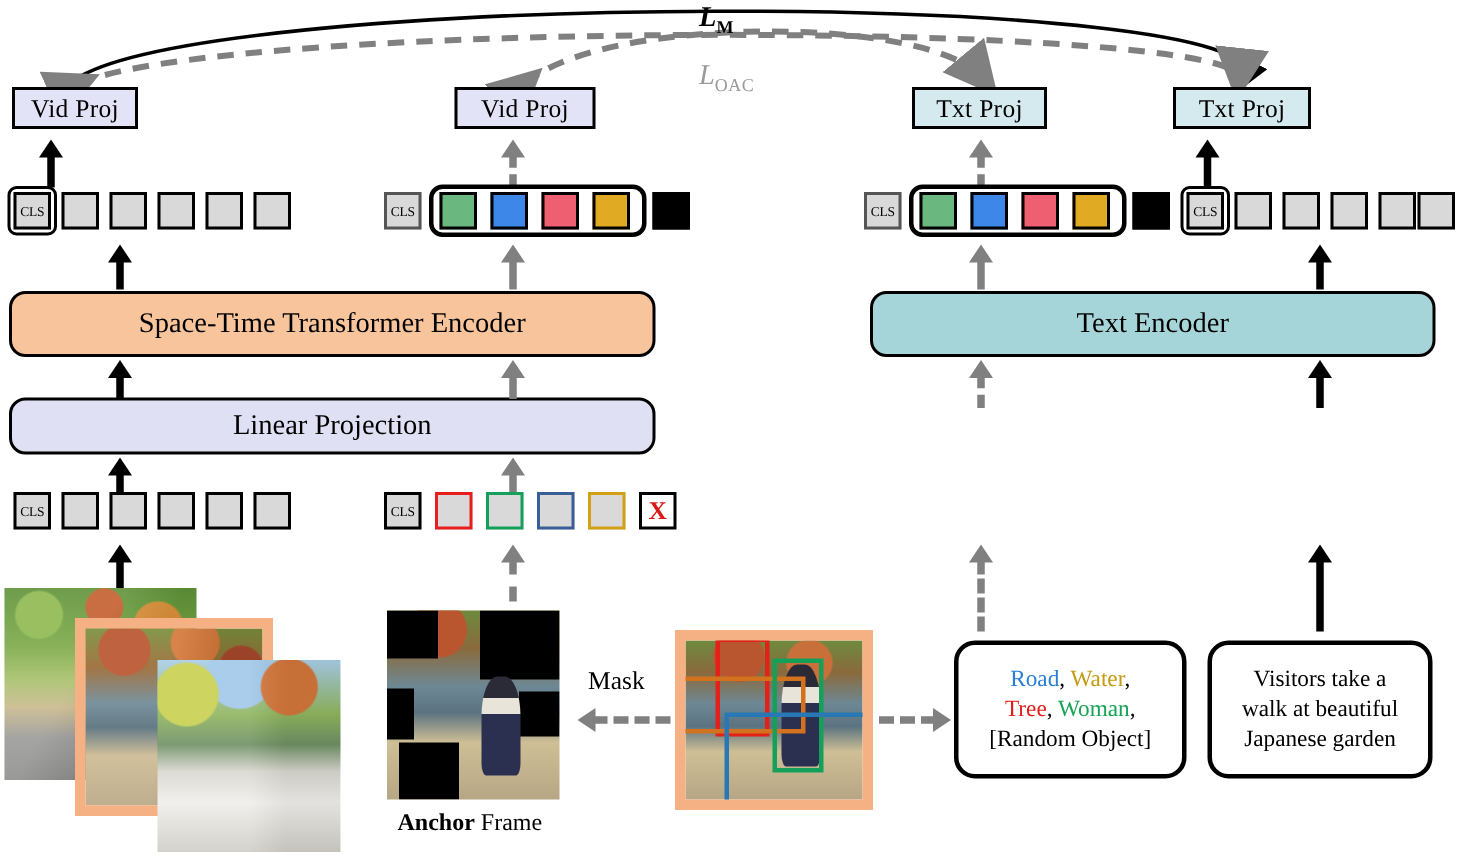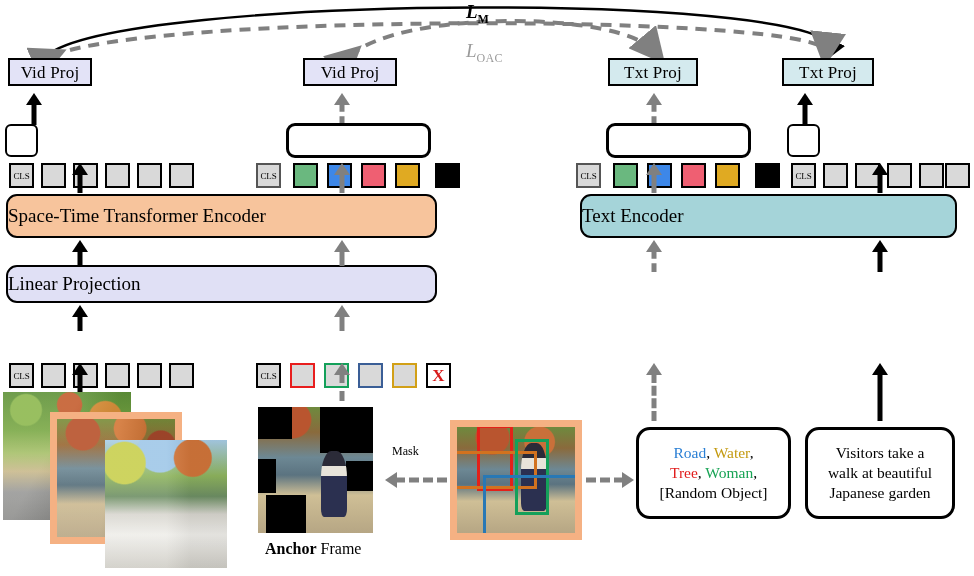--- a/index.html
+++ b/index.html
@@ -27,37 +27,36 @@
     white-space: nowrap;
   }
   .proj-vid { background: #e3e3f7; }
   .proj-txt { background: #d4eaee; }
 
   
   .enc-bar {
     position: absolute;
     border: 2.5px solid #000;
     border-radius: 11px;
-    display: flex; align-items: center; justify-content: flex-start;
+    display: flex; align-items: center; justify-content: center;
     font-size: 19px;
     color: #000;
     white-space: nowrap;
   }
   .enc-stt { background: #f7c49c; }
   .enc-lin { background: #e0e0f5; }
   .enc-text { background: #a5d4d9; }
   .enc-tok { background: #d9eef0; }
 
   
   .tok {
     position: absolute;
     width: 25px; height: 25px;
     border: 2.5px solid #000;
     background: #d9d9d9;
-    margin-top: 35px;
   }
   .tok.cls {
     display: flex; align-items: center; justify-content: center;
     font-size: 9px;
     font-family: "Liberation Serif", serif;
     letter-spacing: -.2px;
     overflow: hidden;
   }
   .tok.black { background: #000; }
   .tok.xmark {
@@ -434,21 +433,21 @@
     <div class="person" style="left:63px; top:44px; width:26px; height:66px;"></div>
   </div>
   <div class="caption" style="left:265px; top:540px;">
     <b>Anchor</b><span> Frame</span>
   </div>
 
   <div class="harrow" style="left:385px; top:474px; width:62px;">
     <div class="hshaft" style="left:10px; right:0;"></div>
     <div class="hhead-left"></div>
   </div>
-  <div class="caption" style="left:392px; top:444px; font-size:12px;">
+  <div class="caption" style="left:392px; top:444px; font-size:17px;">
     <span>Mask</span>
   </div>
 
   <div class="photo frame-border sc-anchor" style="left:450px; top:420px; width:132px; height:120px;">
     <div class="person" style="left:64px; top:16px; width:26px; height:68px;"></div>
     <div class="bbox bb-red" style="left:20px; top:-2px; width:36px; height:66px;"></div>
     <div class="bbox bb-orange" style="left:-4px; top:24px; width:84px; height:38px;"></div>
     <div class="bbox bb-green" style="left:58px; top:12px; width:34px; height:76px;"></div>
     <div class="bbox bb-blue" style="left:26px; top:48px; width:100px; height:62px;"></div>
   </div>

